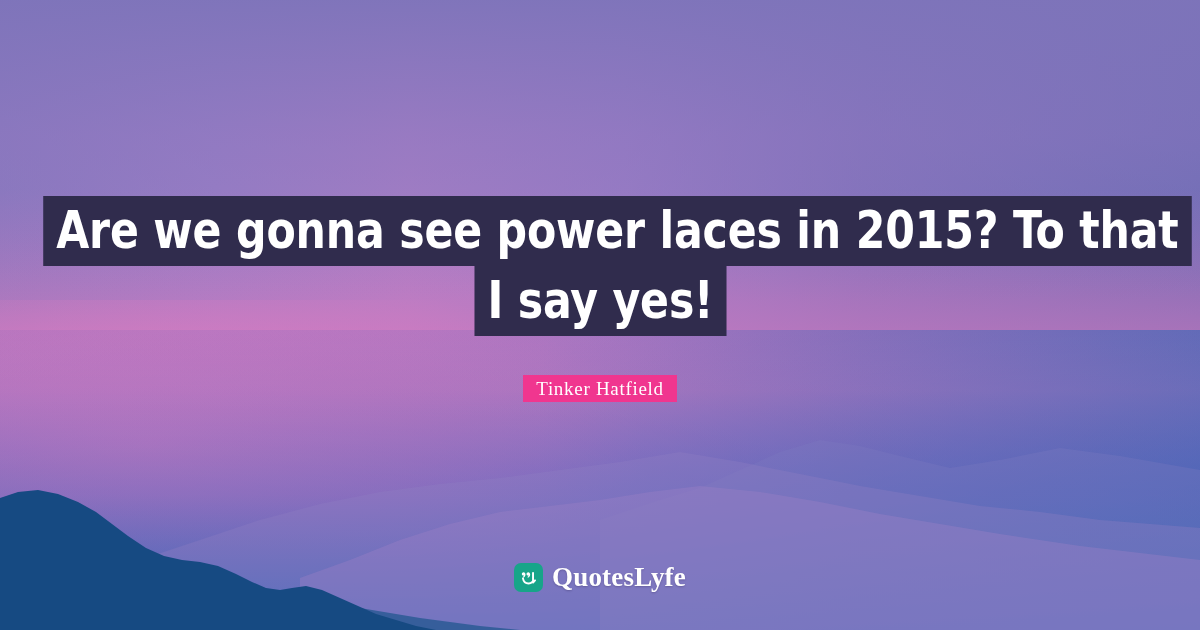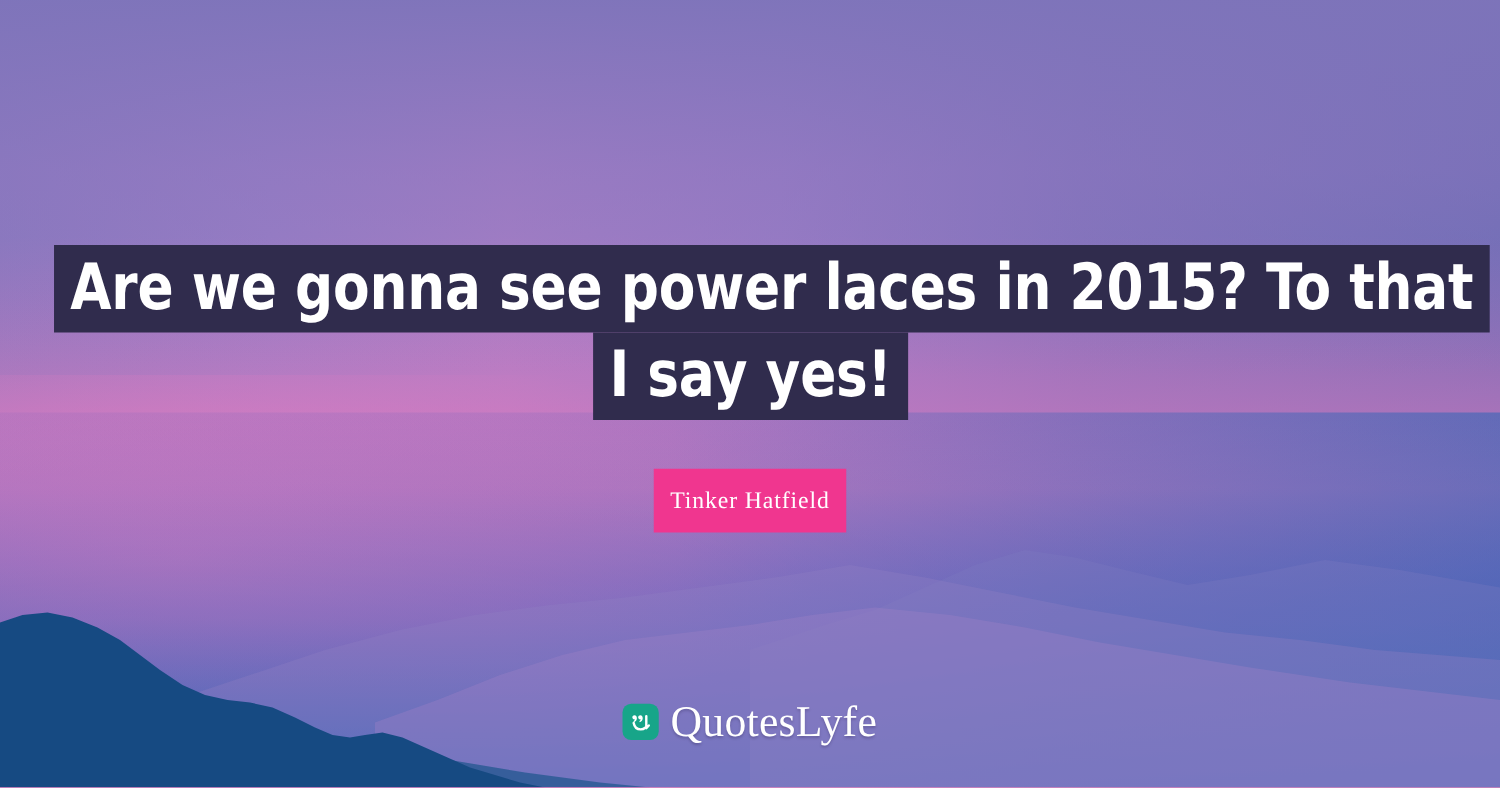--- a/index.html
+++ b/index.html
@@ -11,21 +11,21 @@
     height: 630px;
     overflow: hidden;
     font-family: "Liberation Sans", sans-serif;
   }
 
   #card {
     position: relative;
     width: 1200px;
     height: 630px;
     overflow: hidden;
-    background: #ec4899;
+    background: #b91c1c;
   }
 
   
   .sky {
     position: absolute;
     inset: 0;
     background:
       linear-gradient(to bottom,
         rgba(122,118,188,0.00) 0%,
         rgba(150,110,190,0.00) 30%,
@@ -117,21 +117,21 @@
     text-align: center;
   }
   .author {
     display: inline-block;
     background: #f0368f;
     color: #ffffff;
     font-family: "Liberation Serif", "DejaVu Serif", serif;
     font-size: 19px;
     line-height: 27px;
     letter-spacing: 0.7px;
-    padding: 12px 13px;
+    padding: 0 13px;
     white-space: nowrap;
   }
 
   
   .logo-wrap {
     position: absolute;
     left: 0;
     right: 0;
     bottom: 38px;
     display: flex;
@@ -145,22 +145,22 @@
     border-radius: 7px;
     background: #17a589;
     display: flex;
     align-items: center;
     justify-content: center;
     flex: none;
   }
   .logo-text {
     color: #ffffff;
     font-family: "Liberation Serif", "DejaVu Serif", serif;
-    font-weight: normal;
-    font-size: 35px;
+    font-weight: bold;
+    font-size: 27px;
     line-height: 29px;
     letter-spacing: 0.2px;
     text-shadow: 0 1px 2px rgba(40,30,70,0.28);
   }
 </style>
 </head>
 <body>
 
 <div id="card">
 

